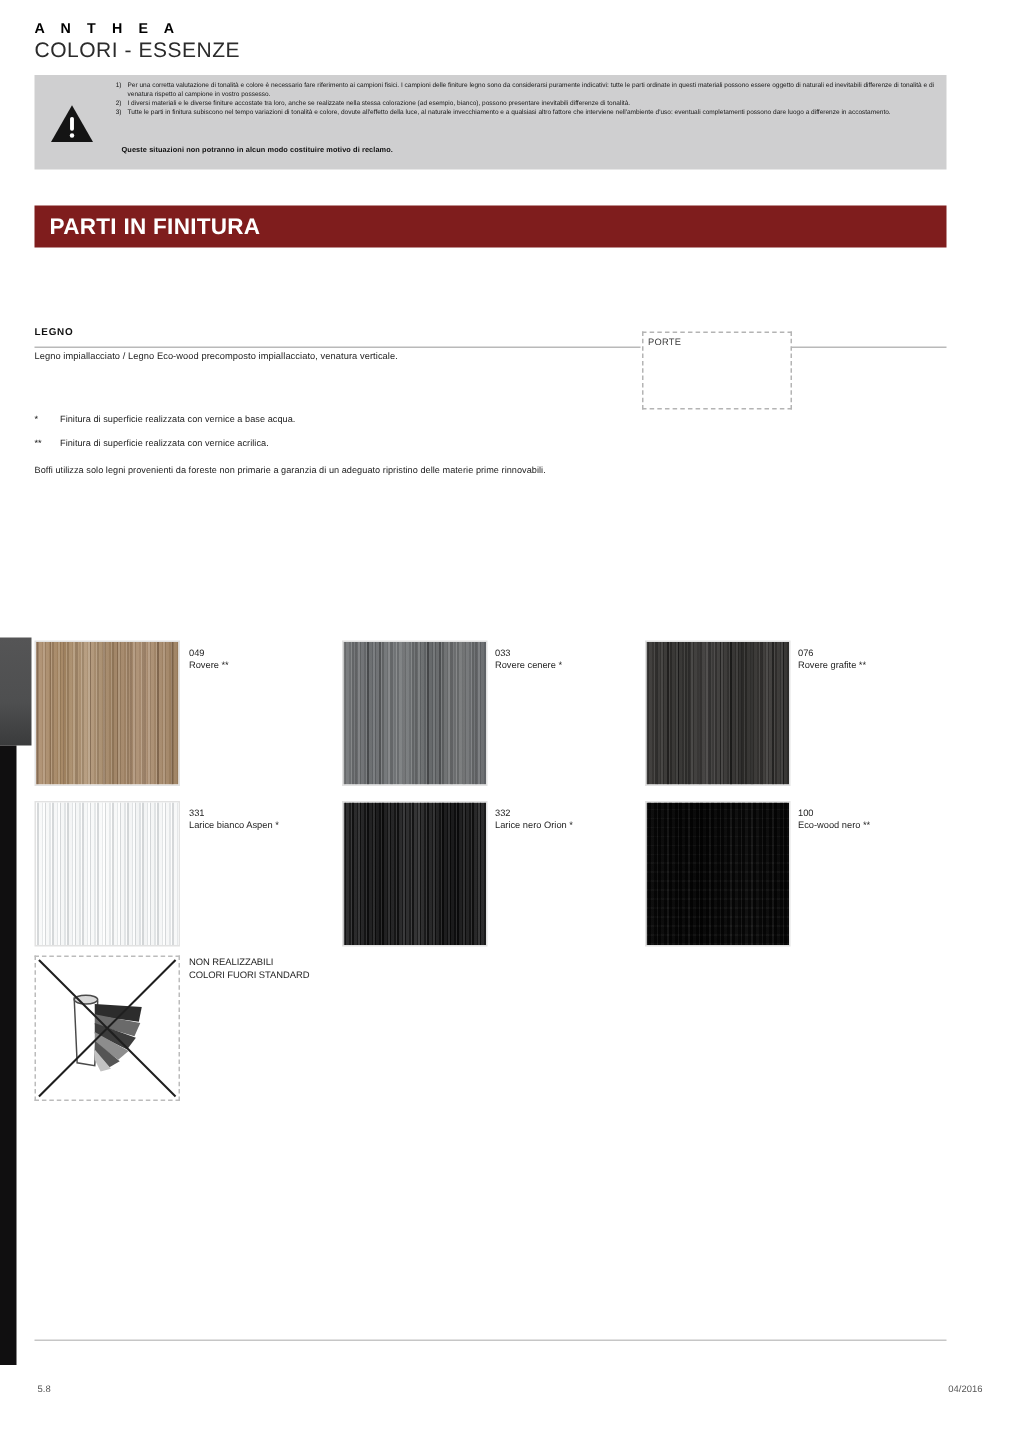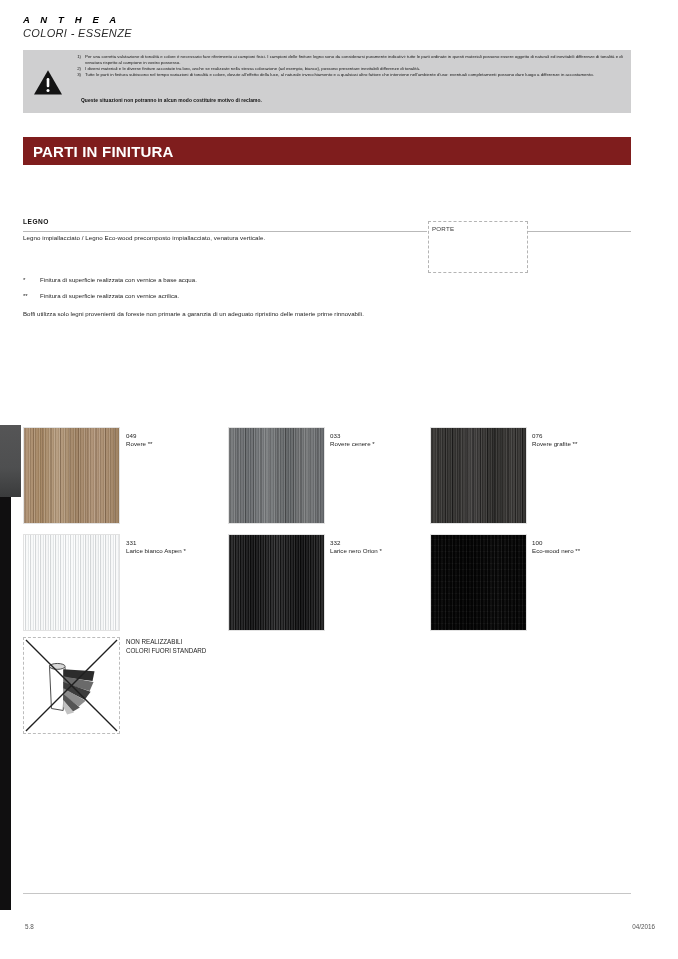--- a/index.html
+++ b/index.html
@@ -15,27 +15,27 @@
   .tab-gray{
     position:absolute;left:0;top:425px;width:21px;height:72px;
     background:linear-gradient(180deg,#555556 0%,#4e4f50 60%,#3a3b3c 100%);
   }
   .tab-black{
     position:absolute;left:0;top:497px;width:11px;height:413px;
     background:#100f10;
   }
 
   
-  .brand{position:absolute;left:23px;top:14px;font-style:italic;}
+  .brand{position:absolute;left:23px;top:14px;}
   .brand-name{
     font-size:9.5px;font-weight:bold;letter-spacing:4.1px;
     color:#000;line-height:12px;
   }
   .brand-sub{
-    font-size:11px;letter-spacing:.35px;color:#2b2b2b;
+    font-size:14px;letter-spacing:.35px;color:#2b2b2b;
     line-height:11px;margin-top:2px;
   }
 
   
   .notebox{
     position:absolute;left:23px;top:50px;width:608px;height:63px;
     background:#cfcfd0;
   }
   .warn-icon{
     position:absolute;left:10px;top:19px;width:30px;height:27px;

